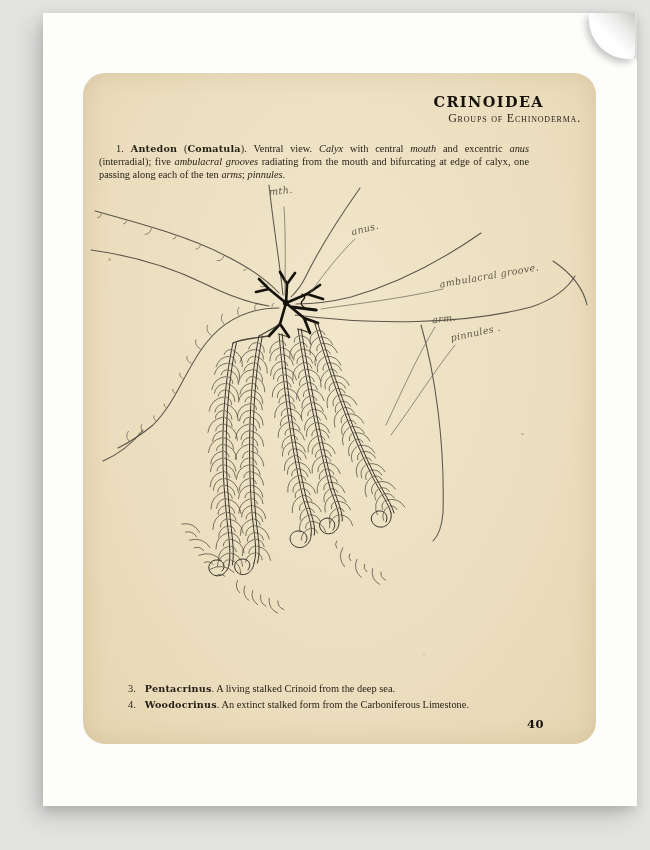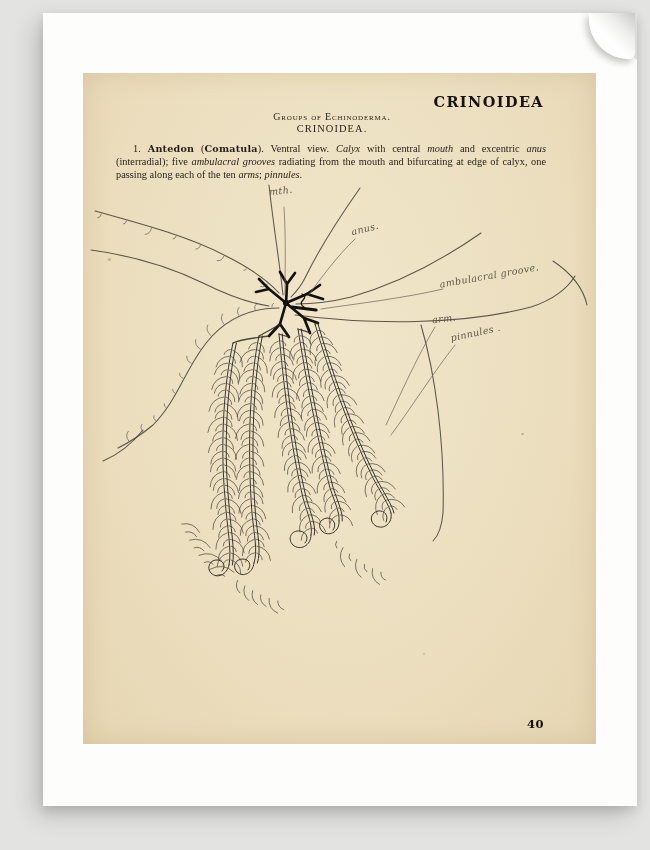--- a/index.html
+++ b/index.html
@@ -23,38 +23,39 @@
     position:absolute;top:0;right:2px;width:46px;height:46px;
     background:linear-gradient(225deg,#c9c9c7 0%,#ececeb 28%,#ffffff 55%,#fbfbfa 100%);
     border-radius:0 0 14% 92%;
     box-shadow:-3px 4px 7px rgba(0,0,0,.22);
   }
   .page{
     position:absolute;left:40px;top:60px;width:513px;height:671px;
     background:radial-gradient(ellipse at 50% 38%, #f1e6ca 0%, #ecdfc0 55%, #e6d6b2 100%);
     box-shadow:inset 0 0 26px rgba(140,110,60,.18);
     color:#211c15;
+    border-radius:22px;
   }
   .speck{position:absolute;border-radius:50%;background:#a68c5e;opacity:.55;}
 
   .hdr{
     position:absolute;top:20px;right:52px;
     font-family:"DejaVu Serif", serif;font-weight:bold;
     font-size:14.5px;letter-spacing:1.4px;color:#17130c;
   }
   .group-title{
-    position:absolute;top:38px;left:0;width:498px;text-align:center;
-    font-variant:small-caps;font-size:10px;letter-spacing:.8px;color:#2a241a;
+    position:absolute;top:38px;left:0;width:498px;text-align:right;
+    font-variant:small-caps;font-size:12px;letter-spacing:.8px;color:#2a241a;
   }
   .section-title{
     position:absolute;top:50px;left:0;width:498px;text-align:center;
     font-size:10.4px;letter-spacing:1.1px;color:#241f15;
   }
   .textblock{
-    position:absolute;left:33px;top:70px;width:430px;
+    position:absolute;left:16px;top:70px;width:430px;
     font-size:10.35px;line-height:12.9px;color:#241e14;
   }
   .para{text-align:justify;text-indent:17px;margin:0 0 1px 0;}
   .para.single{text-align:left;}
   .num{margin-right:7px;}
   .textblock b,.bottomblock b{font-family:"DejaVu Serif",serif;font-size:9.6px;letter-spacing:.2px;}
   .bottomblock{
     position:absolute;left:45px;top:608px;width:440px;
     font-size:10.4px;line-height:16.2px;color:#241e14;
   }
@@ -513,26 +514,29 @@
           <path class="leader" d="M 272,166 C 255,182 238,205 225,223"></path>
           <path class="leader" d="M 360,216 C 322,225 272,231 238,236"></path>
           <path class="leader" d="M 352,254 C 335,282 318,320 303,352"></path>
           <path class="leader" d="M 372,272 C 350,300 328,335 308,362"></path>
         </g>
       </svg>
     </div>
 
     <div class="hdr">CRINOIDEA</div>
     <div class="group-title">Groups of Echinoderma.</div>
-    <div class="section-title">CRINOIDEA.</div>
 
     <div class="textblock">
       <div class="para"><span class="num">1.</span><span><b>Antedon</b><span> (</span><b>Comatula</b><span>).  Ventral view.  </span><i>Calyx</i><span> with central </span><i>mouth</i><span> and excentric </span><i>anus</i><span> (interradial); five </span><i>ambulacral grooves</i><span> radiating from the mouth and bifurcating at edge of calyx, one passing along each of the ten </span><i>arms</i><span>; </span><i>pinnules</i><span>.</span></span></div>
     </div>
 
+    <div class="bottomblock">
+      <div><span class="num">3.</span><span><b>Pentacrinus</b><span>.  A living stalked Crinoid from the deep sea.</span></span></div>
+      <div><span class="num">4.</span><span><b>Woodocrinus</b><span>.  An extinct stalked form from the Carboniferous Limestone.</span></span></div>
+    </div>
 
     <div class="pagenum">40</div>
 
     <div class="anno" style="left:186px;top:112px;transform:rotate(-6deg);">mth.</div>
     <div class="anno" style="left:268px;top:150px;transform:rotate(-14deg);">anus.</div>
     <div class="anno" style="left:356px;top:197px;transform:rotate(-10deg);">ambulacral groove.</div>
     <div class="anno" style="left:349px;top:240px;transform:rotate(-6deg);">arm.</div>
     <div class="anno" style="left:367px;top:254px;transform:rotate(-12deg);">pinnules .</div>
 
     <div class="speck" style="left:25px;top:185px;width:3px;height:3px;"></div>

